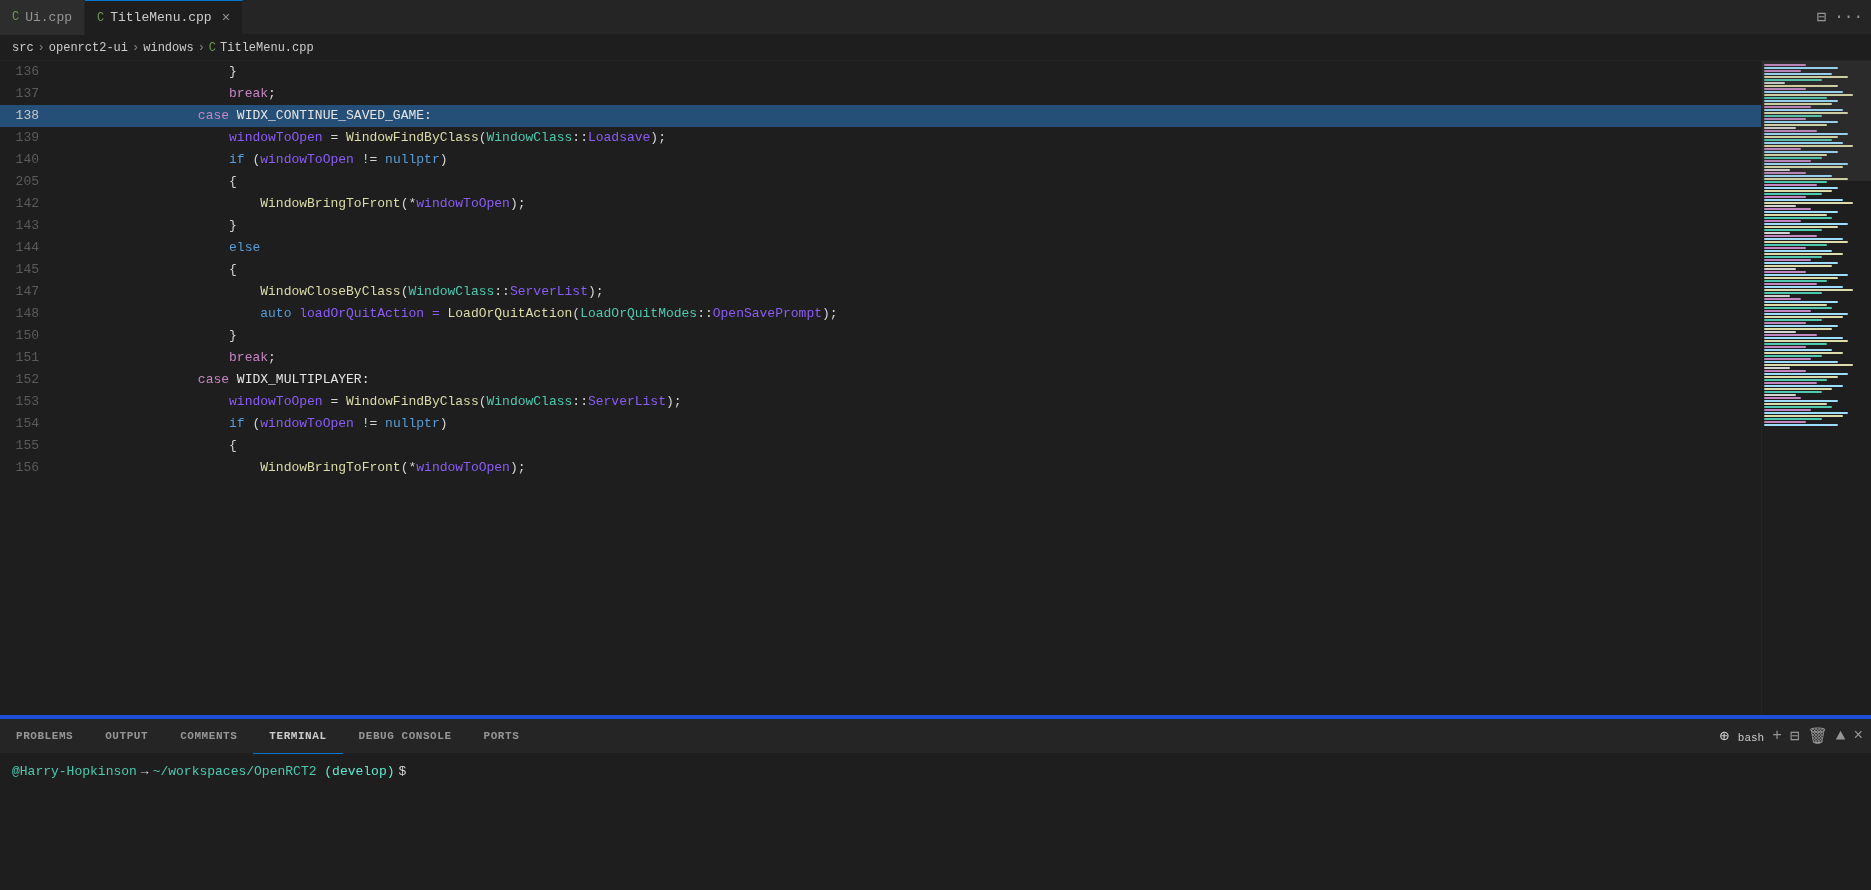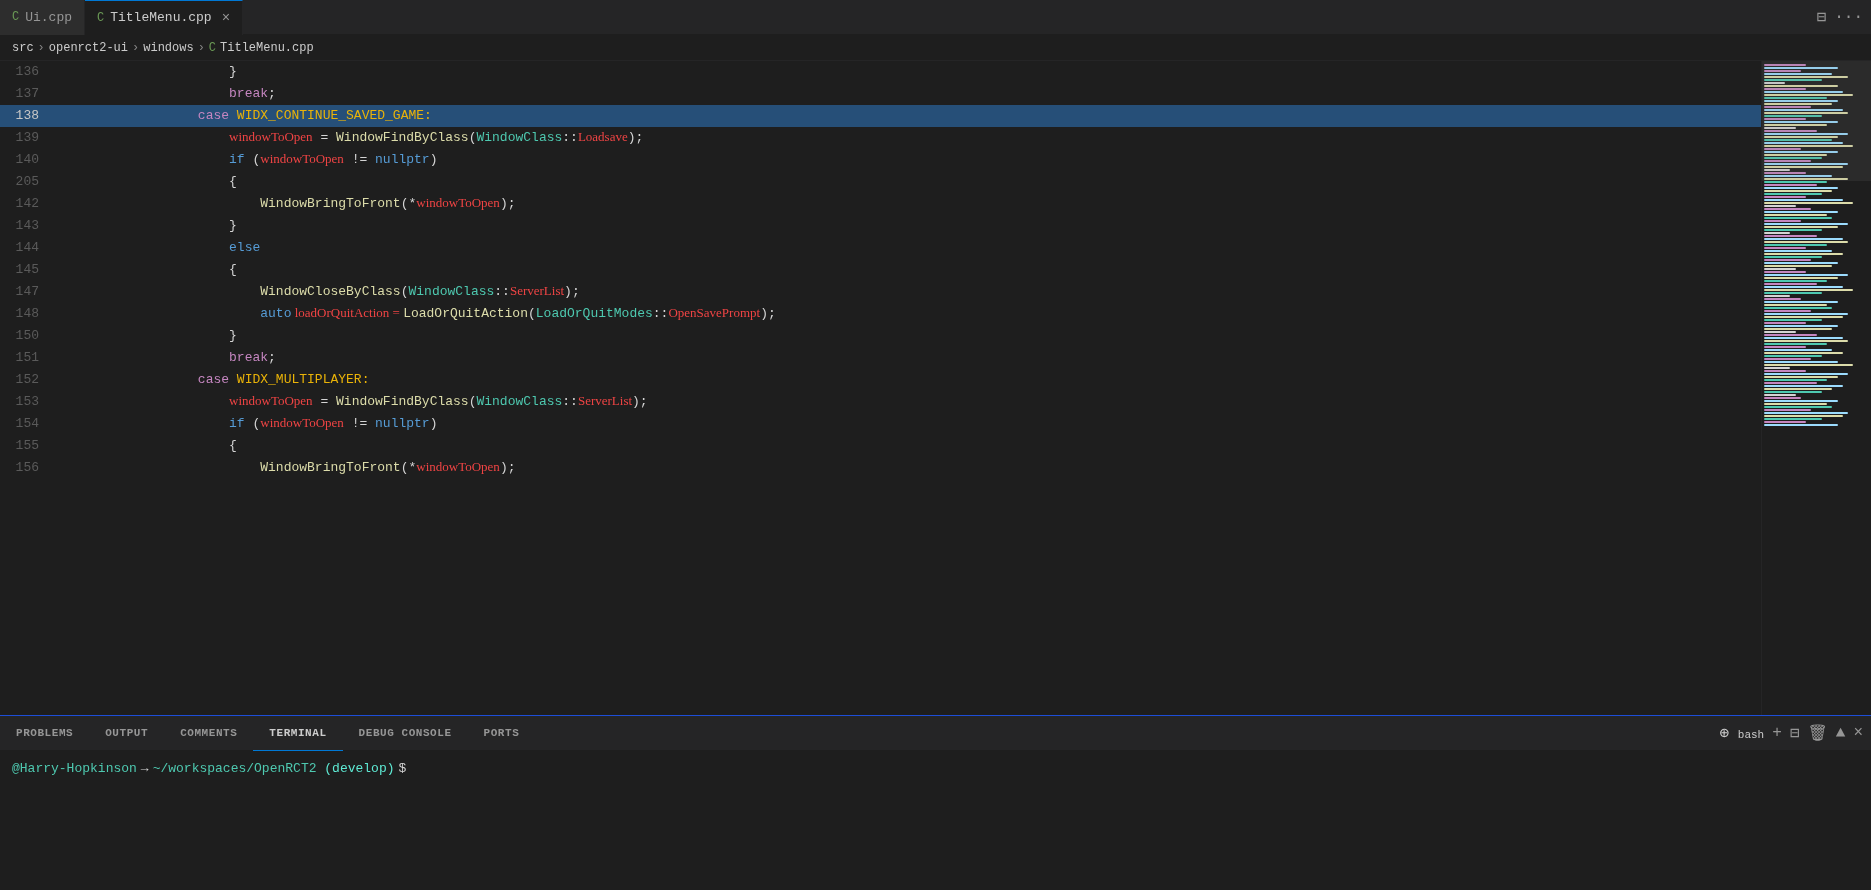--- a/index.html
+++ b/index.html
@@ -105,21 +105,21 @@
       flex-direction: column;
     }
     .code-lines {
       flex: 1;
       overflow: hidden;
       display: flex;
       flex-direction: column;
     }
     .code-line {
       display: flex;
-      align-items: flex-end;
+      align-items: flex-start;
       height: 22px;
       min-height: 22px;
     }
     .code-line.highlighted {
       background: #264f78;
     }
     .line-number {
       width: 55px;
       min-width: 55px;
       text-align: right;
@@ -142,23 +142,23 @@
       line-height: 22px;
       white-space: pre;
       font-size: 13px;
     }
 
     
     .kw { color: #c586c0; } 
     .kw2 { color: #569cd6; } 
     .fn { color: #dcdcaa; } 
     .punct { color: #d4d4d4; } 
-    .var { color: #ef4444; font-family: Liberation Serif, serif; } 
+    .var { color: #8b5cf6; } 
     .cls { color: #4ec9b0; } 
-    .macro { color: #eab308; } 
+    .macro { color: #e5e5e5; } 
     .op { color: #d4d4d4; } 
     .plain { color: #d4d4d4; }
 
     
     .minimap {
       width: 110px;
       min-width: 110px;
       background: #1e1e1e;
       border-left: 1px solid #252526;
       overflow: hidden;
@@ -174,21 +174,21 @@
       position: absolute;
       top: 0;
       left: 0;
       right: 0;
       height: 120px;
       background: rgba(121, 121, 121, 0.15);
     }
 
     
     .bottom-panel {
-      border-top: 1px solid #1d4ed8;
+      border-top: 4px solid #1d4ed8;
       background: #1e1e1e;
       display: flex;
       flex-direction: column;
       height: 175px;
       min-height: 175px;
     }
     .panel-tabs {
       display: flex;
       align-items: center;
       background: #252526;

